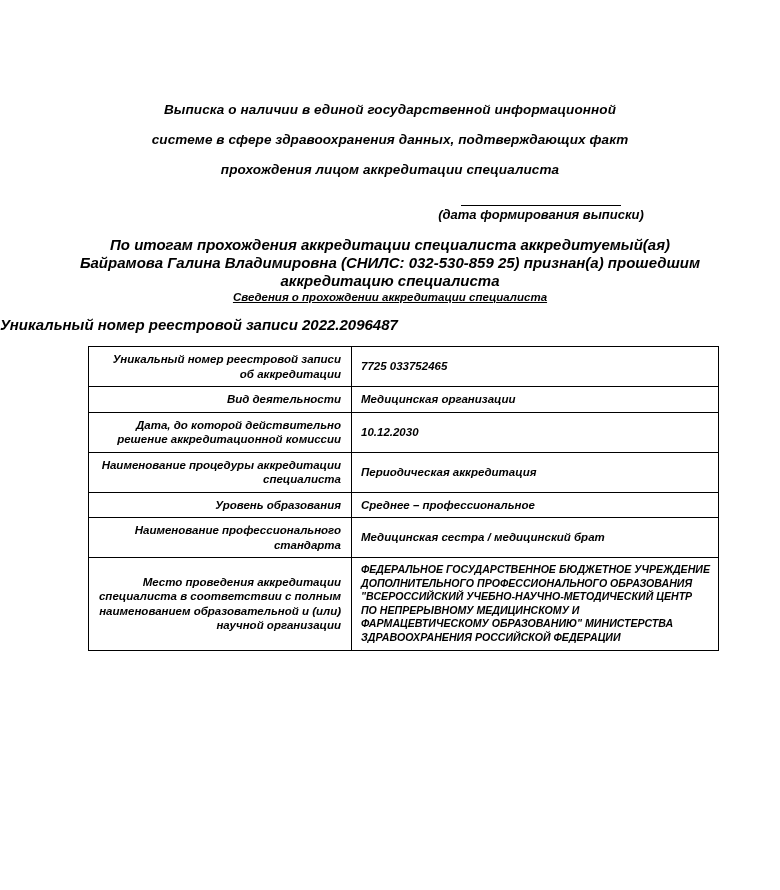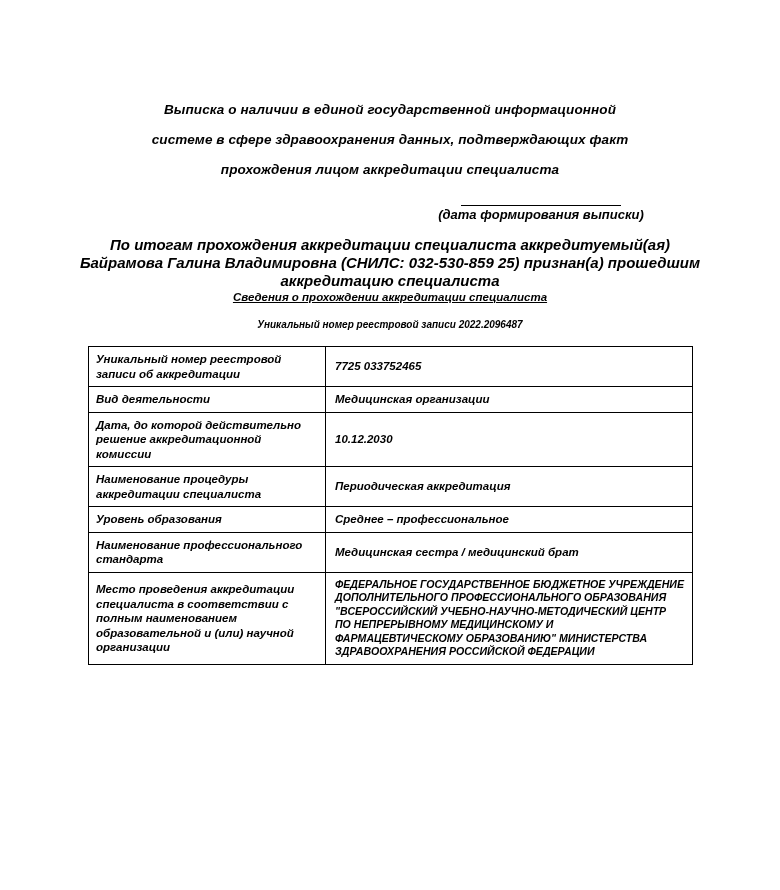--- a/index.html
+++ b/index.html
@@ -56,39 +56,39 @@
     line-height: 18px;
   }
   .section-heading {
     text-align: center;
     font-size: 11.5px;
     line-height: 14px;
     text-decoration: underline;
   }
   .registry-heading {
     margin-top: 11px;
-    text-align: center;
-    font-size: 10px;
+    font-size: 15px;
     line-height: 19px;
   }
   table.acc-table {
     border-collapse: collapse;
     table-layout: fixed;
     width: 604px;
     margin: 12px 0 0 88px;
   }
   table.acc-table td {
     border: 1.6px solid #000;
     vertical-align: middle;
     font-size: 11.5px;
     line-height: 14.5px;
   }
   td.label-cell {
-    width: 237px;
+    width: 263px;
     padding: 5px 10px 5px 7px;
+    text-align: right;
   }
   td.value-cell {
     width: 367px;
     padding: 5px 8px 5px 9px;
   }
   tr.caps-row td.value-cell {
     font-size: 10.6px;
     line-height: 13.6px;
     text-transform: uppercase;
   }

